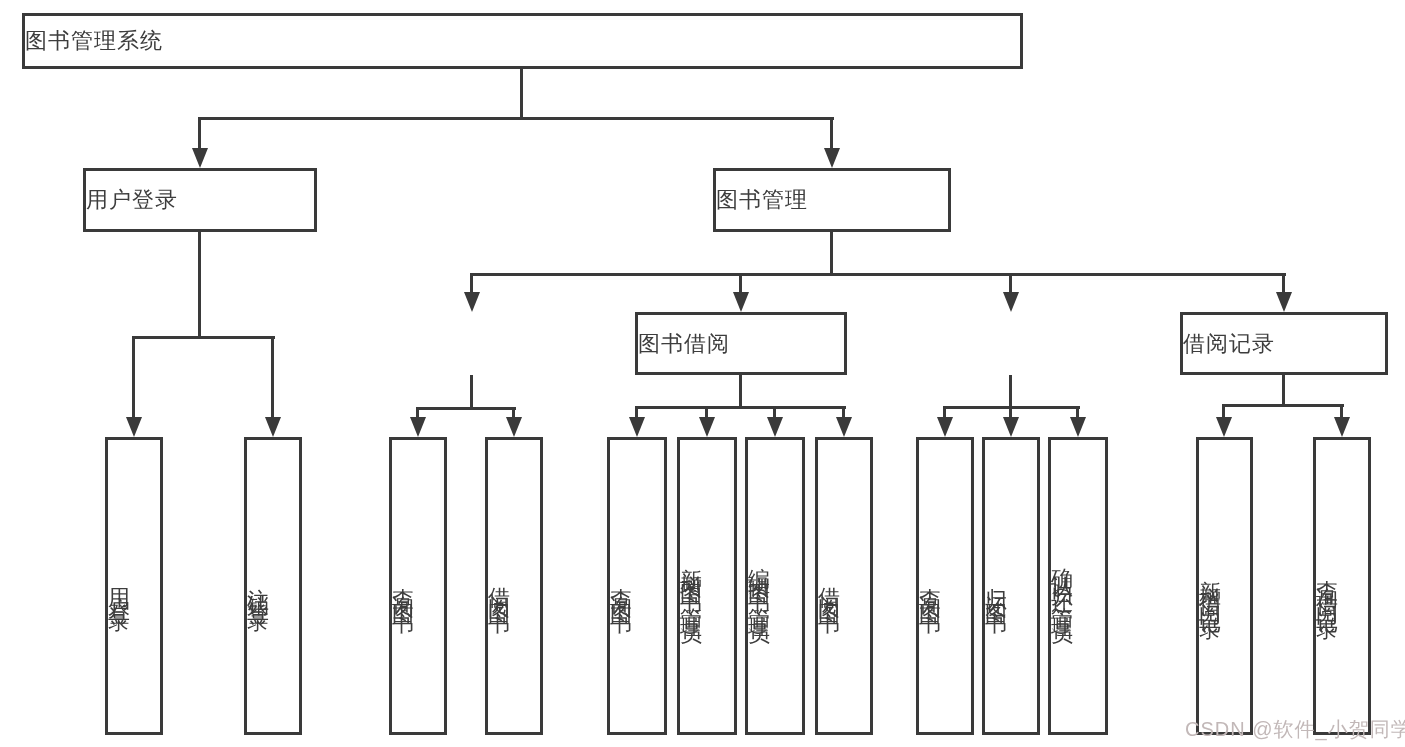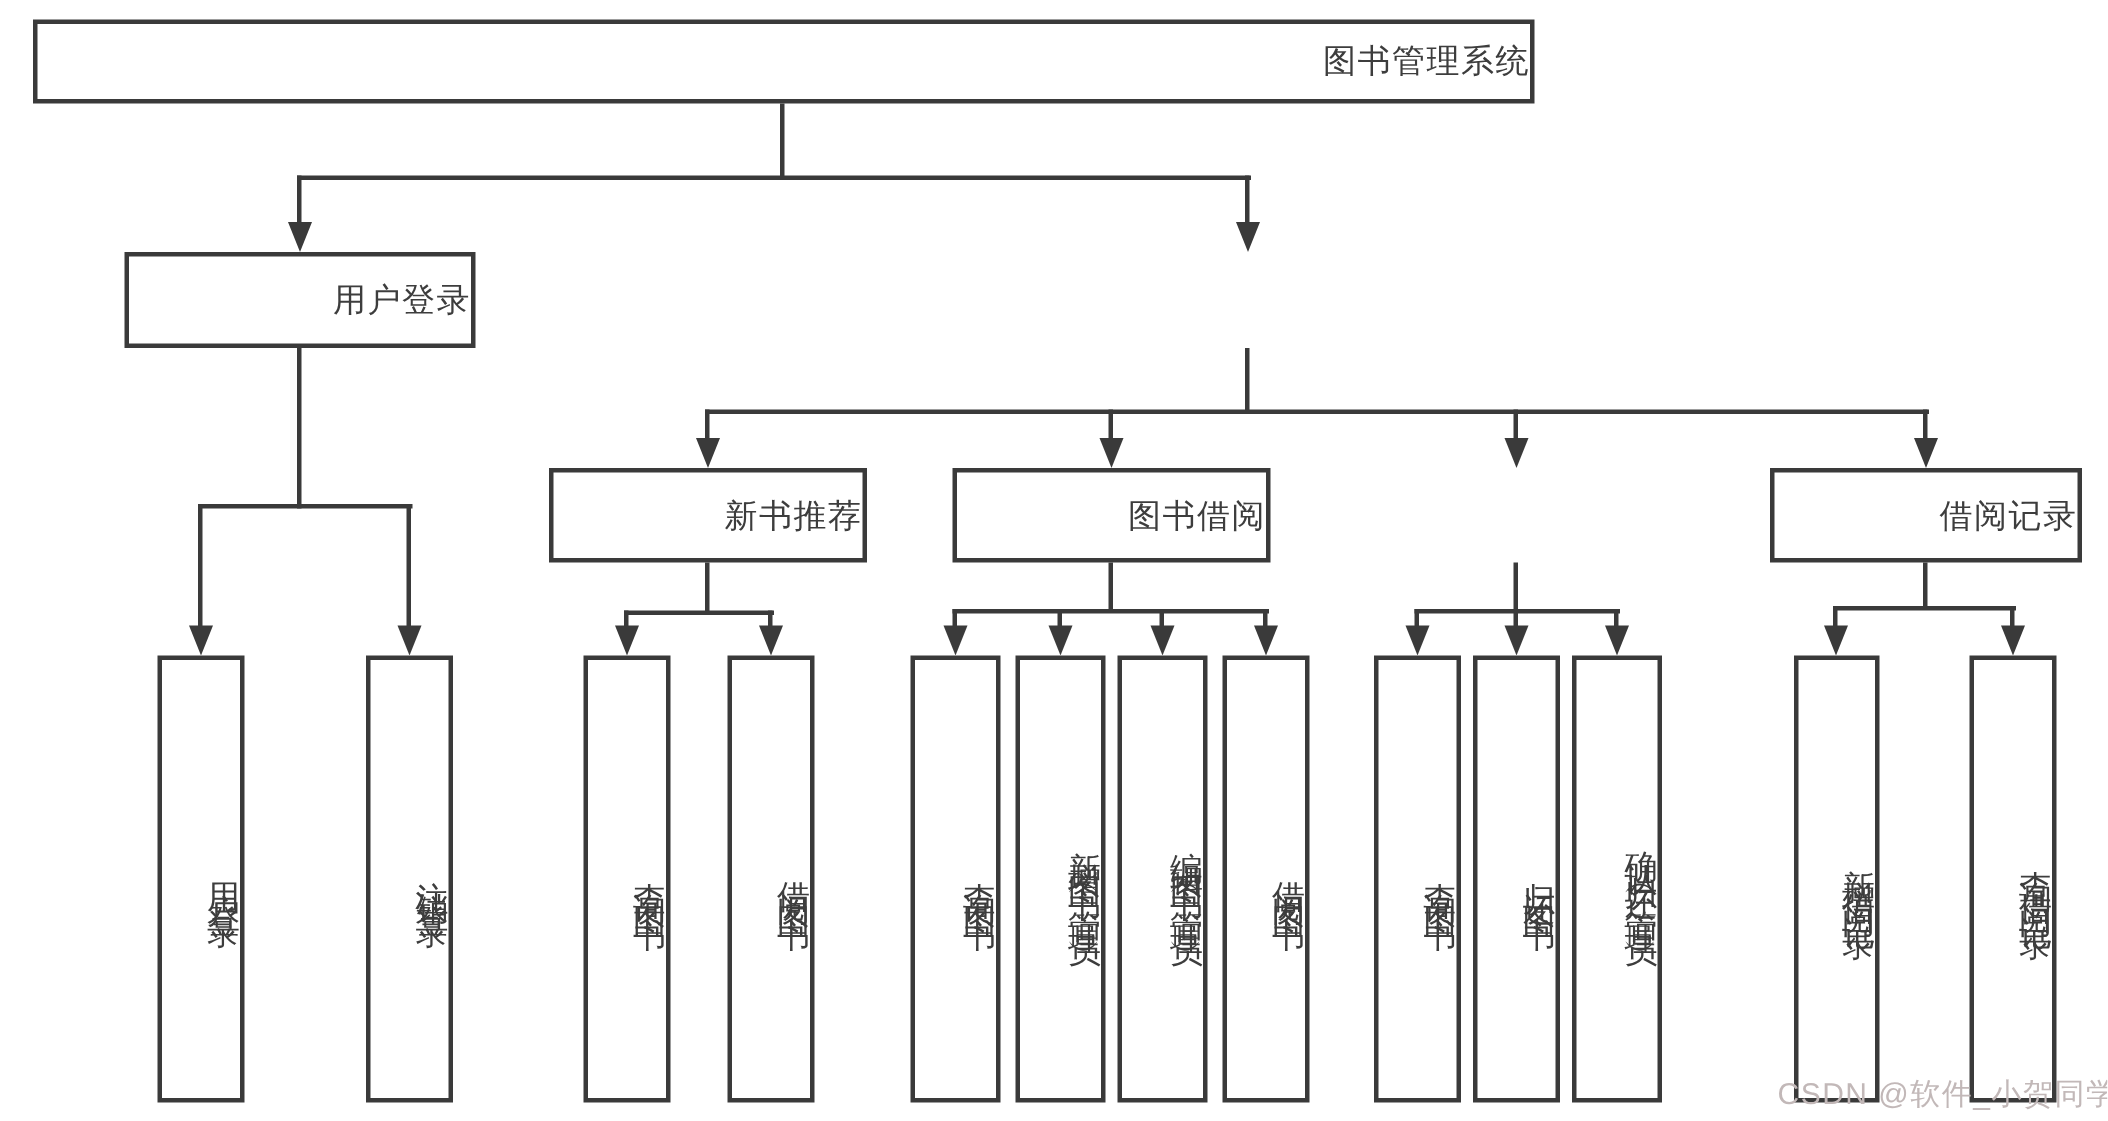--- a/index.html
+++ b/index.html
@@ -15,21 +15,21 @@
     background: #ffffff;
     overflow: hidden;
   }
   .box {
     position: absolute;
     box-sizing: border-box;
     border: 3px solid #3a3a3a;
     background: #ffffff;
     display: flex;
     align-items: center;
-    justify-content: flex-end;
+    justify-content: flex-start;
   }
   .hlabel {
     font-size: 22px;
     color: #3d3d3d;
     letter-spacing: 1px;
     white-space: nowrap;
   }
   .vlabel {
     writing-mode: vertical-rl;
     text-orientation: mixed;
@@ -79,43 +79,43 @@
 
   <div class="vline" style="left:520px;top:69px;height:51px"></div>
   <div class="hline" style="left:198px;top:117px;width:636px"></div>
   <div class="vline" style="left:198px;top:117px;height:33px"></div>
   <div class="arrow" style="left:192px;top:148px"></div>
   <div class="vline" style="left:830px;top:117px;height:33px"></div>
   <div class="arrow" style="left:824px;top:148px"></div>
 
   <div class="box" style="left:83px;top:168px;width:234px;height:64px">
     <span class="hlabel">用户登录</span>
+  </div>
+  <div class="box" style="left:713px;top:168px;width:238px;height:64px">
+    <span class="hlabel">图书管理</span>
   </div>
 
   <div class="vline" style="left:198px;top:232px;height:107px"></div>
   <div class="hline" style="left:132px;top:336px;width:143px"></div>
   <div class="vline" style="left:132px;top:336px;height:84px"></div>
   <div class="arrow" style="left:126px;top:417px"></div>
   <div class="vline" style="left:271px;top:336px;height:84px"></div>
   <div class="arrow" style="left:265px;top:417px"></div>
 
   <div class="vline" style="left:830px;top:232px;height:44px"></div>
   <div class="hline" style="left:470px;top:273px;width:816px"></div>
   <div class="vline" style="left:470px;top:273px;height:22px"></div>
   <div class="arrow" style="left:464px;top:292px"></div>
   <div class="vline" style="left:739px;top:273px;height:22px"></div>
   <div class="arrow" style="left:733px;top:292px"></div>
   <div class="vline" style="left:1009px;top:273px;height:22px"></div>
   <div class="arrow" style="left:1003px;top:292px"></div>
   <div class="vline" style="left:1282px;top:273px;height:22px"></div>
   <div class="arrow" style="left:1276px;top:292px"></div>
 
-  <div class="box" style="left:366px;top:312px;width:212px;height:63px">
-    <span class="hlabel">新书推荐</span>
-  </div>
   <div class="box" style="left:635px;top:312px;width:212px;height:63px">
     <span class="hlabel">图书借阅</span>
   </div>
   <div class="box" style="left:1180px;top:312px;width:208px;height:63px">
     <span class="hlabel">借阅记录</span>
   </div>
 
   <div class="vline" style="left:470px;top:375px;height:34px"></div>
   <div class="hline" style="left:416px;top:407px;width:100px"></div>
   <div class="vline" style="left:416px;top:407px;height:13px"></div>

